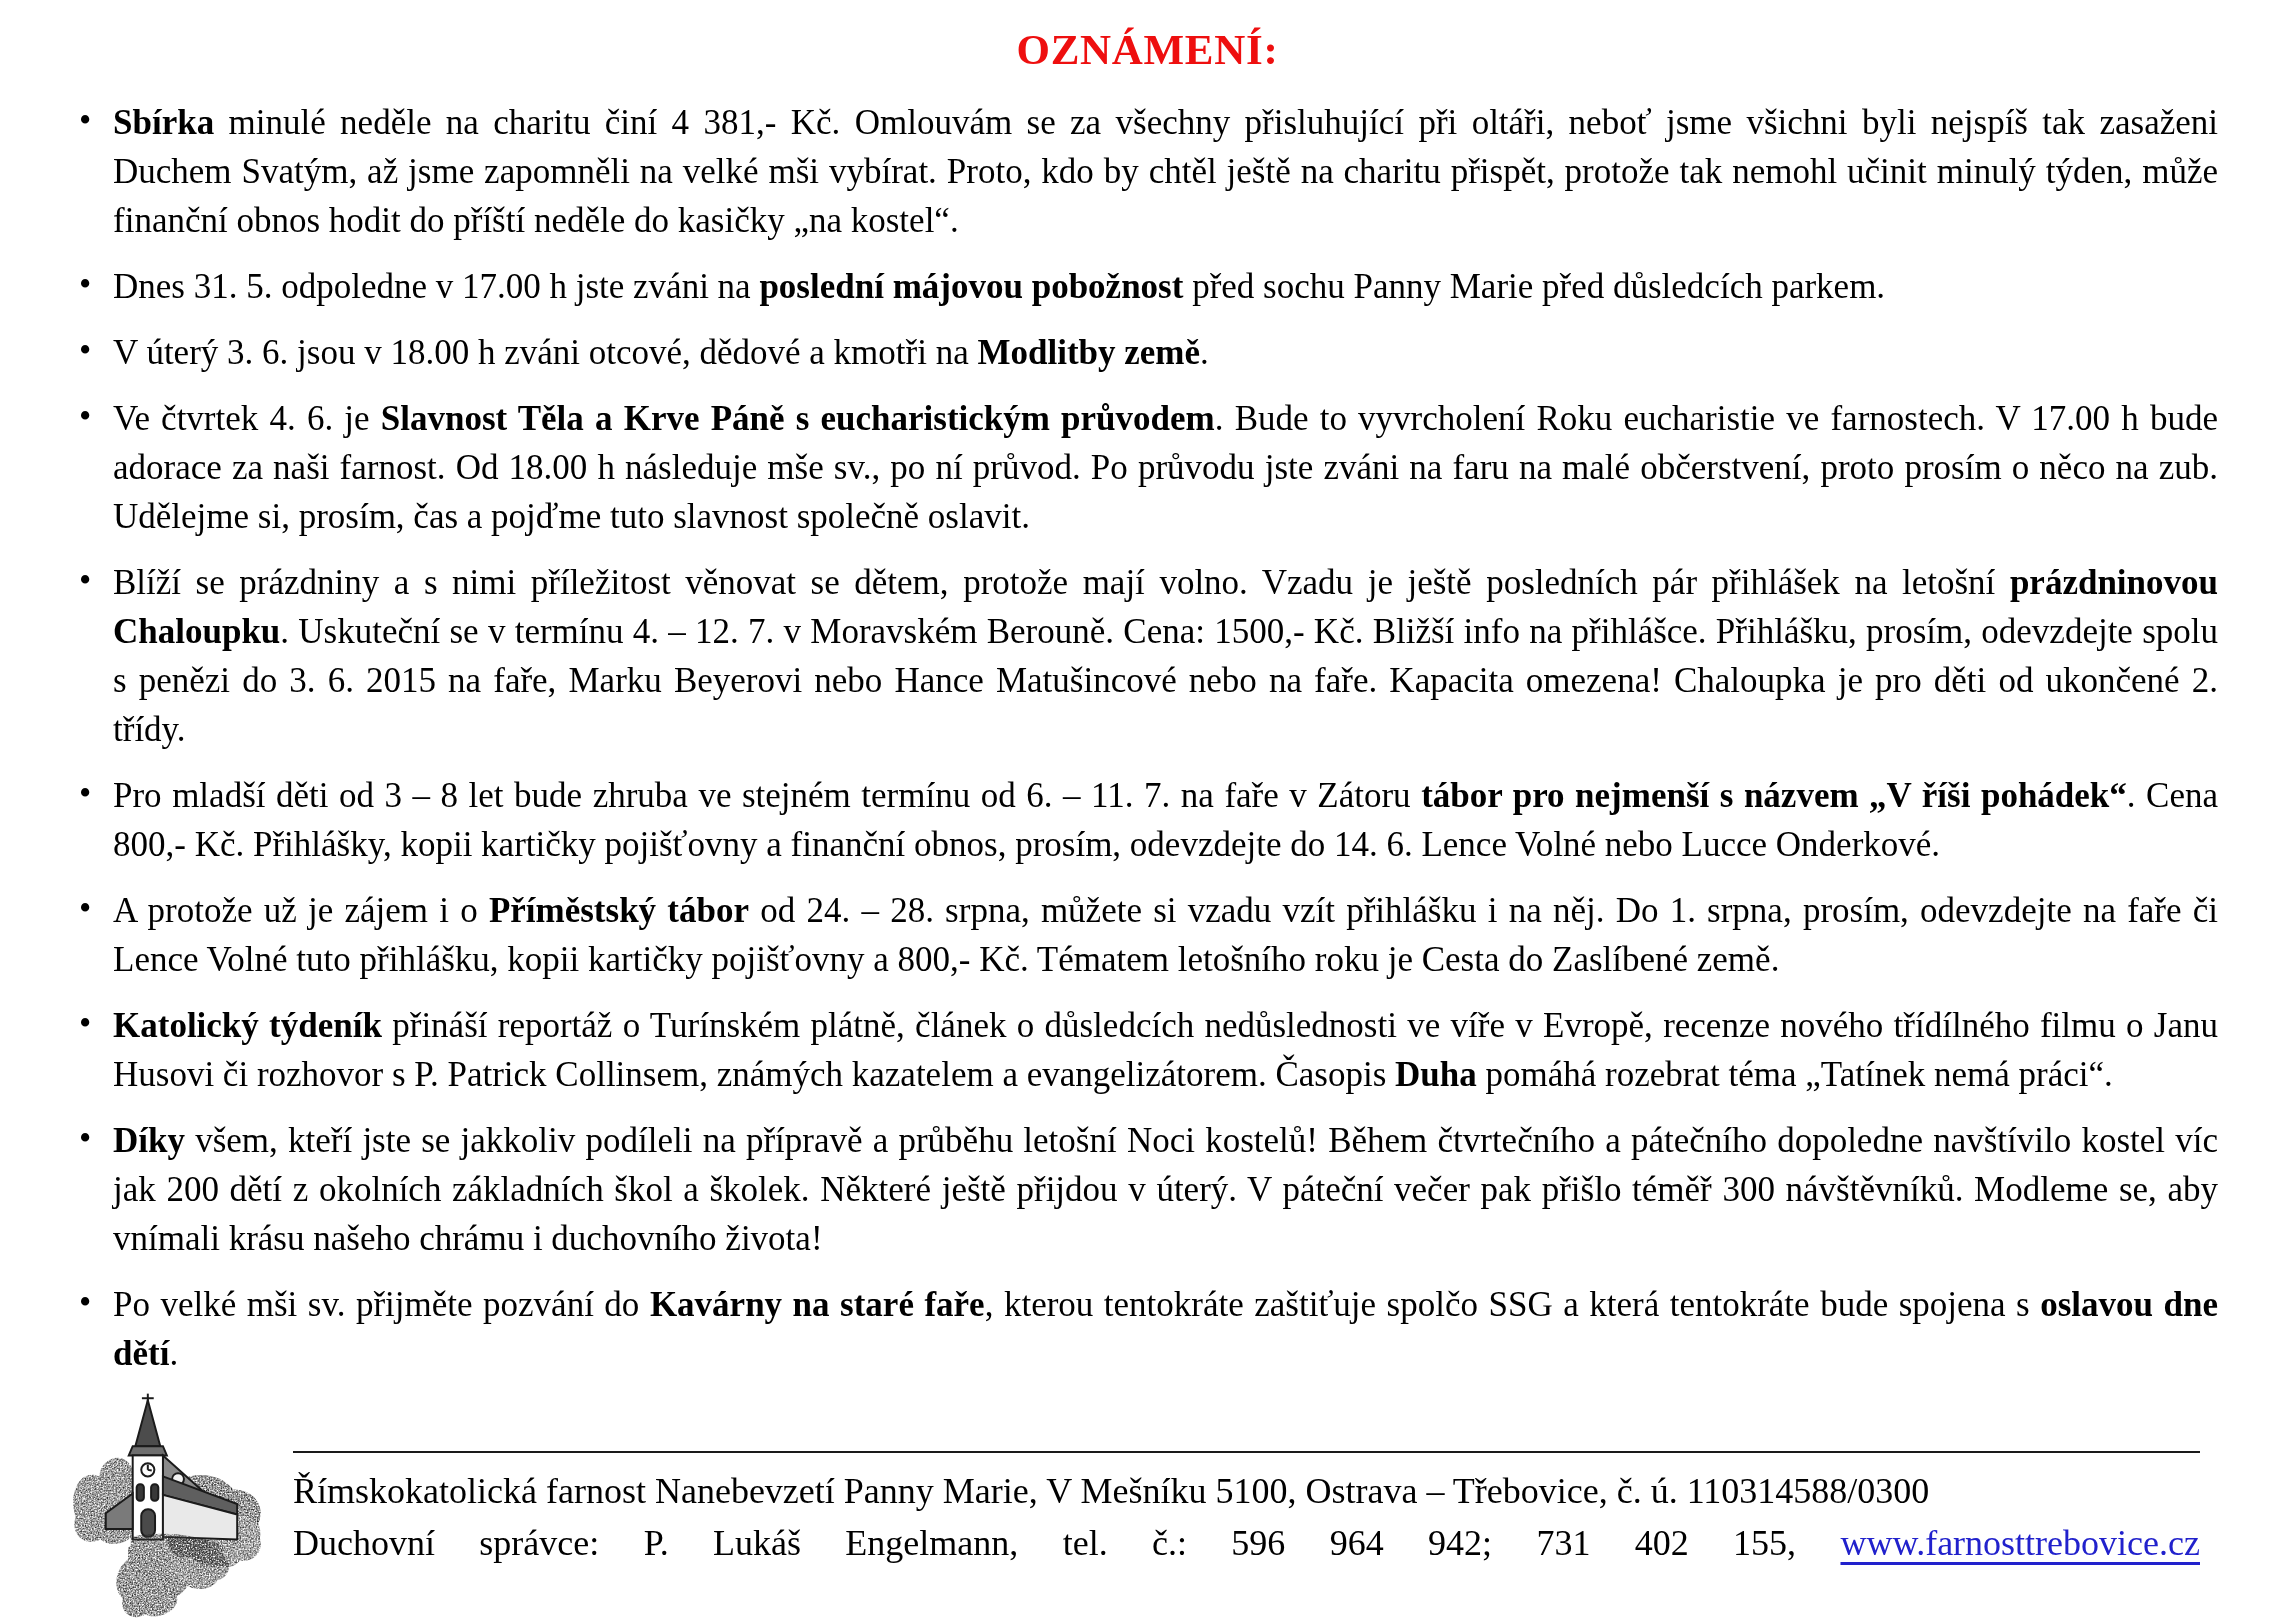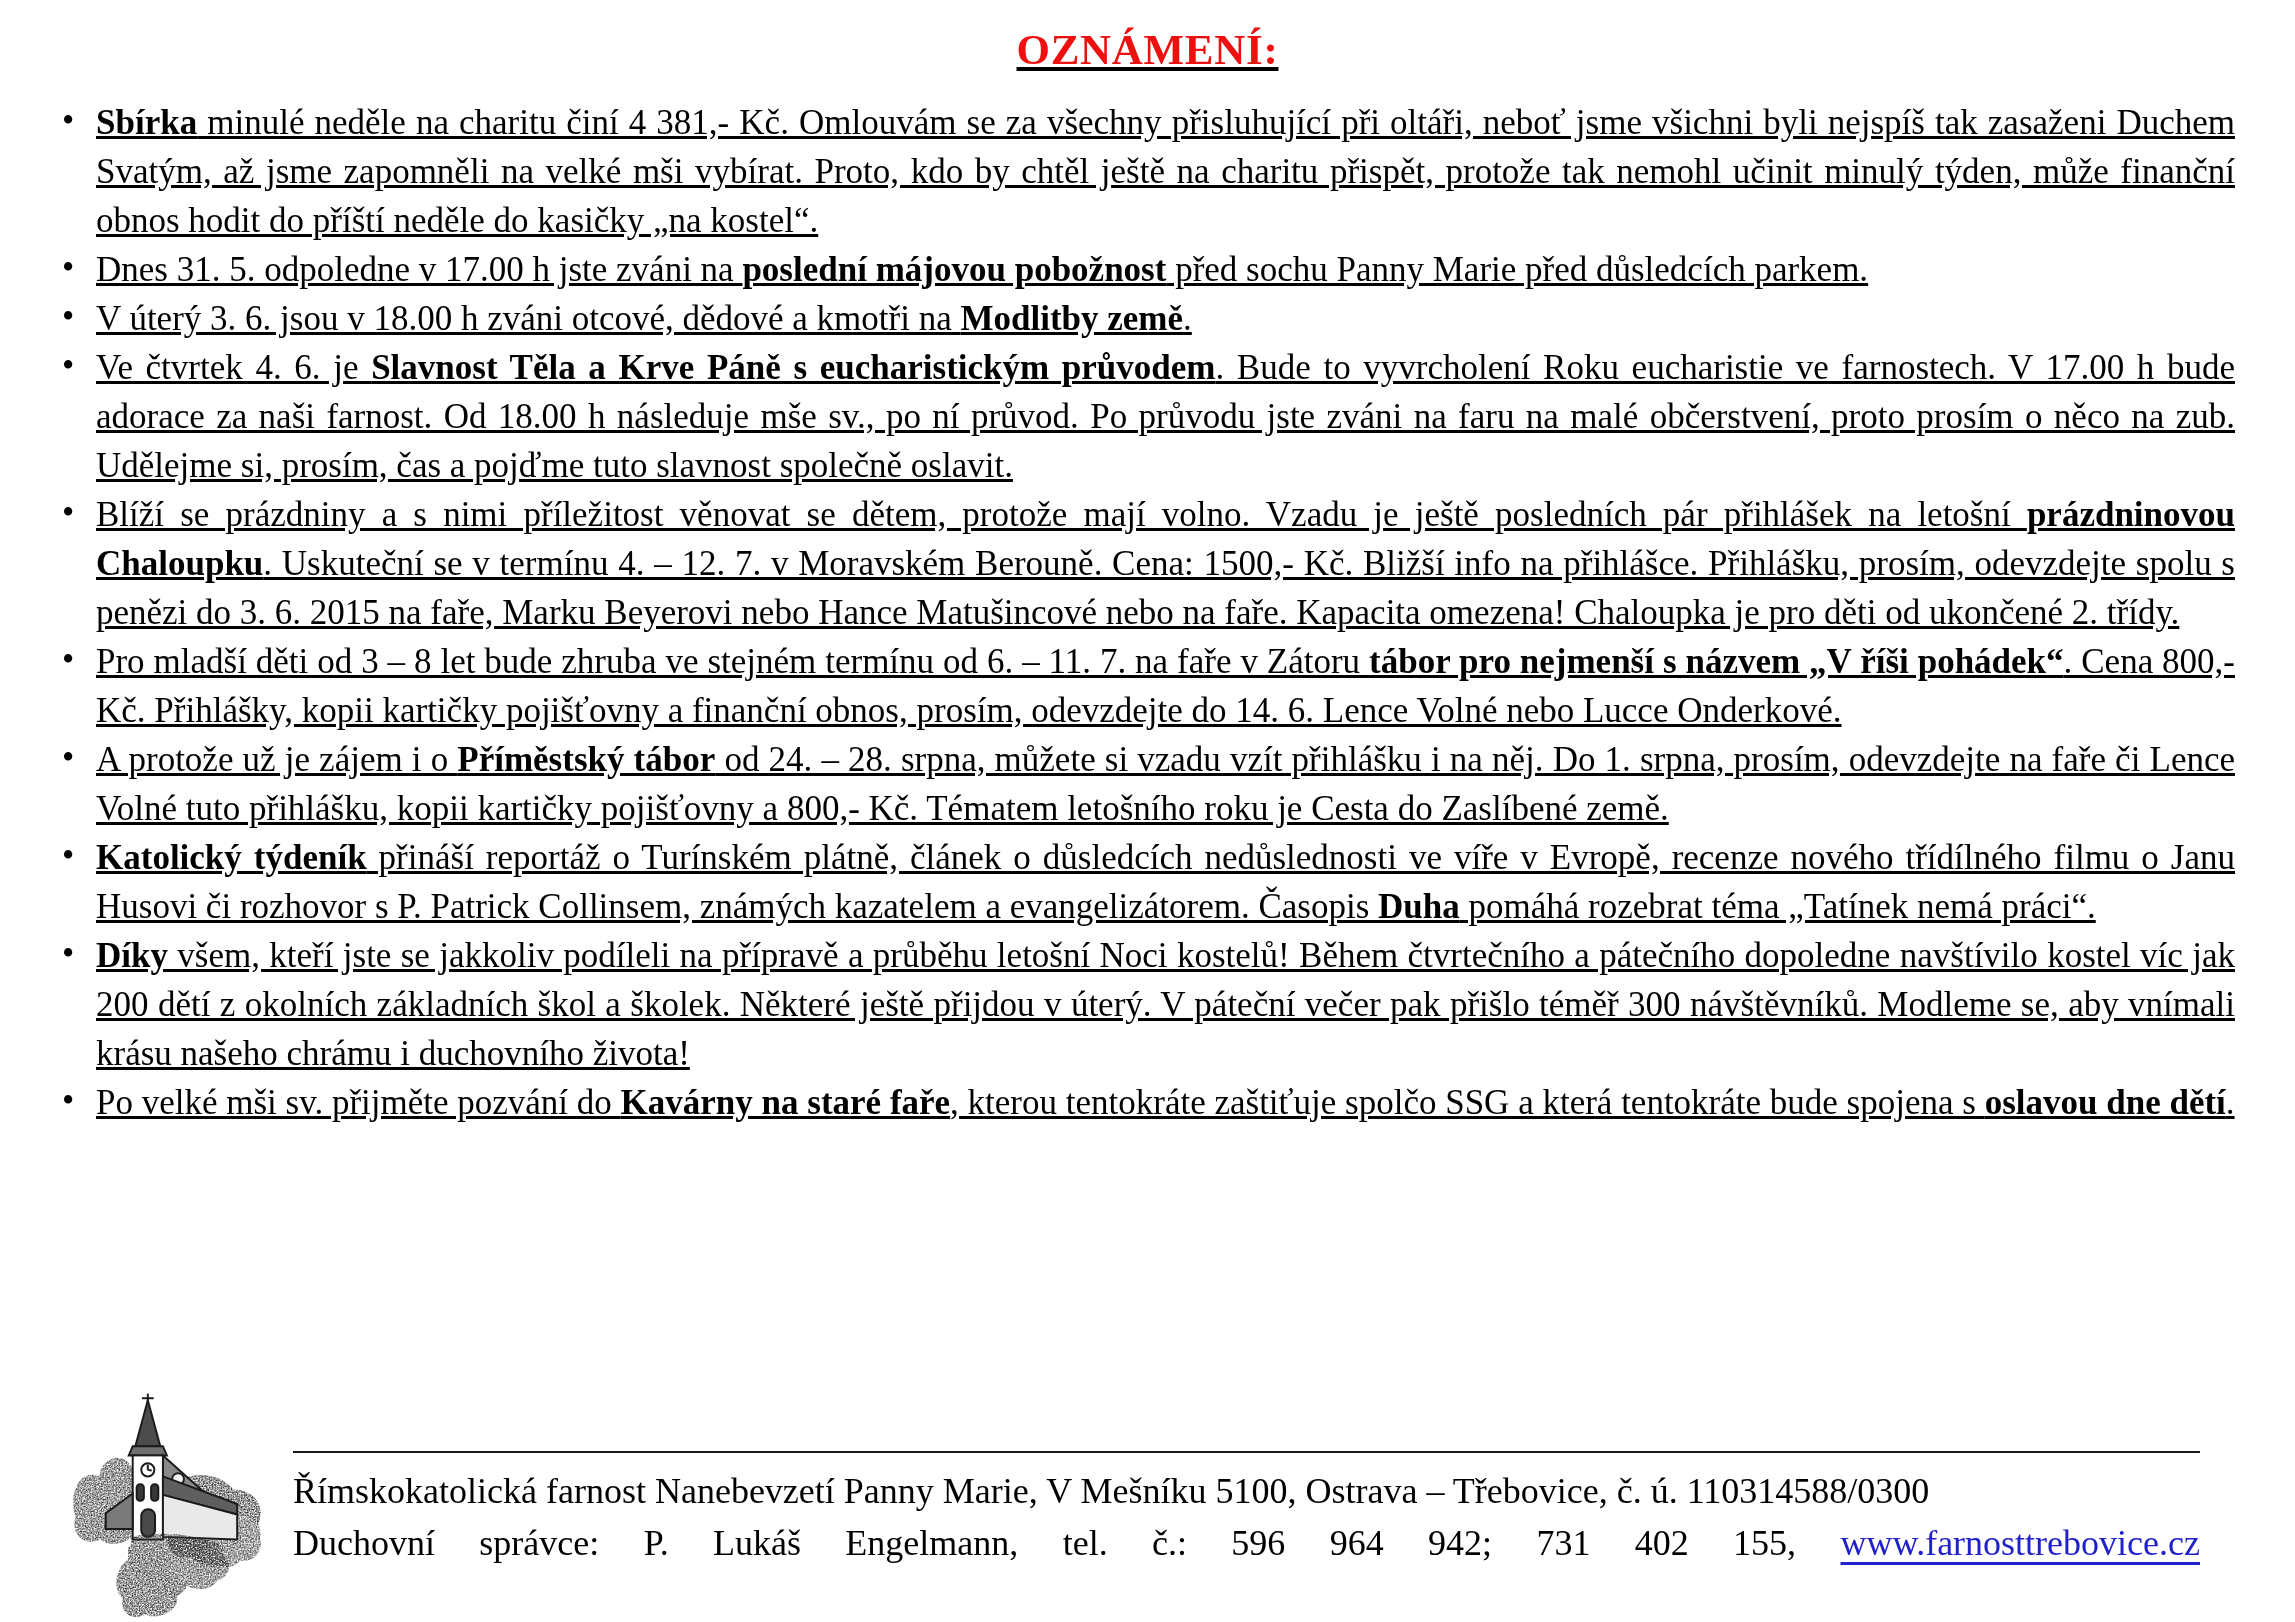--- a/index.html
+++ b/index.html
@@ -1,40 +1,40 @@
 <!DOCTYPE html>
 <html lang="cs" style="--title-red: #ee0f0f; --link-blue: #2121cc;font-size:10.5px"><head>
 <meta charset="utf-8">
 <style>
   html, body { margin: 0; padding: 0; background: #ffffff; }
   body {
     width: 2295px; height: 1622px; overflow: hidden; position: relative;
     font-family: "Liberation Serif", "DejaVu Serif", serif;
     color: #000;
   }
-  .sheet { position: relative; width: 2295px; height: 1622px; text-decoration: underline; }
+  .sheet { position: relative; width: 2295px; height: 1622px; }
 
   .title {
     margin: 0; padding-top: 25px;
     text-align: center;
     font-size: 43px; font-weight: bold;
     color: var(--title-red, #ee0f0f);
     letter-spacing: 0.7px;
   }
 
   ul.announcements {
     margin: 23.6px 60px 0 96px;
     padding: 0;
     list-style: none;
     text-align: justify;
     text-justify: inter-word;
     font-size: 35px;
     line-height: 49px;
   }
-  ul.announcements li { position: relative; margin: 0; }
+  ul.announcements li { position: relative; margin: 17px; }
   ul.announcements li::before {
     content: "\2022";
     position: absolute;
     left: -34px; top: -1.3px;
     font-size: 1em;
   }
   .b { font-weight: bold; }
 
   .footer { position: absolute; left: 0; top: 1387px; right: 0; bottom: 0; }
   .church { position: absolute; left: 65px; top: 3.9px; width: 209px; height: 230px; }

